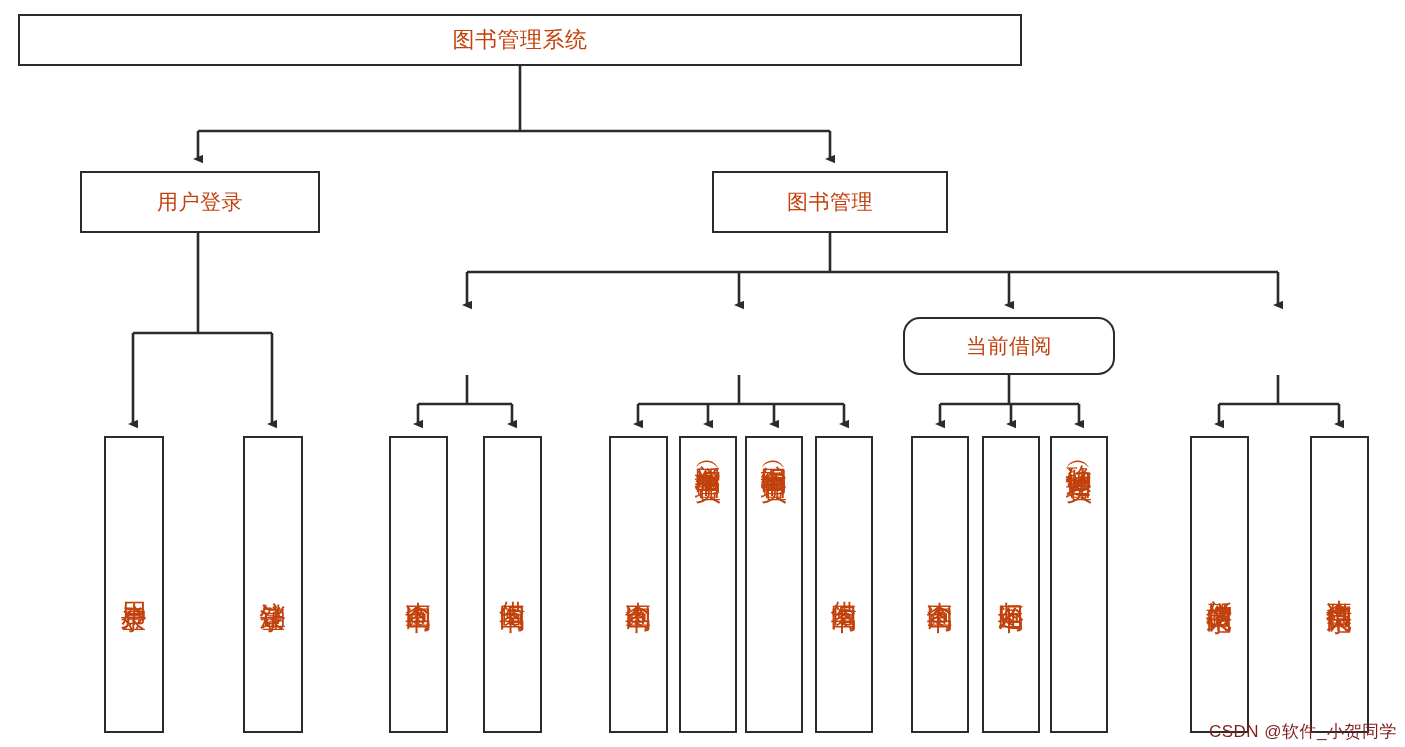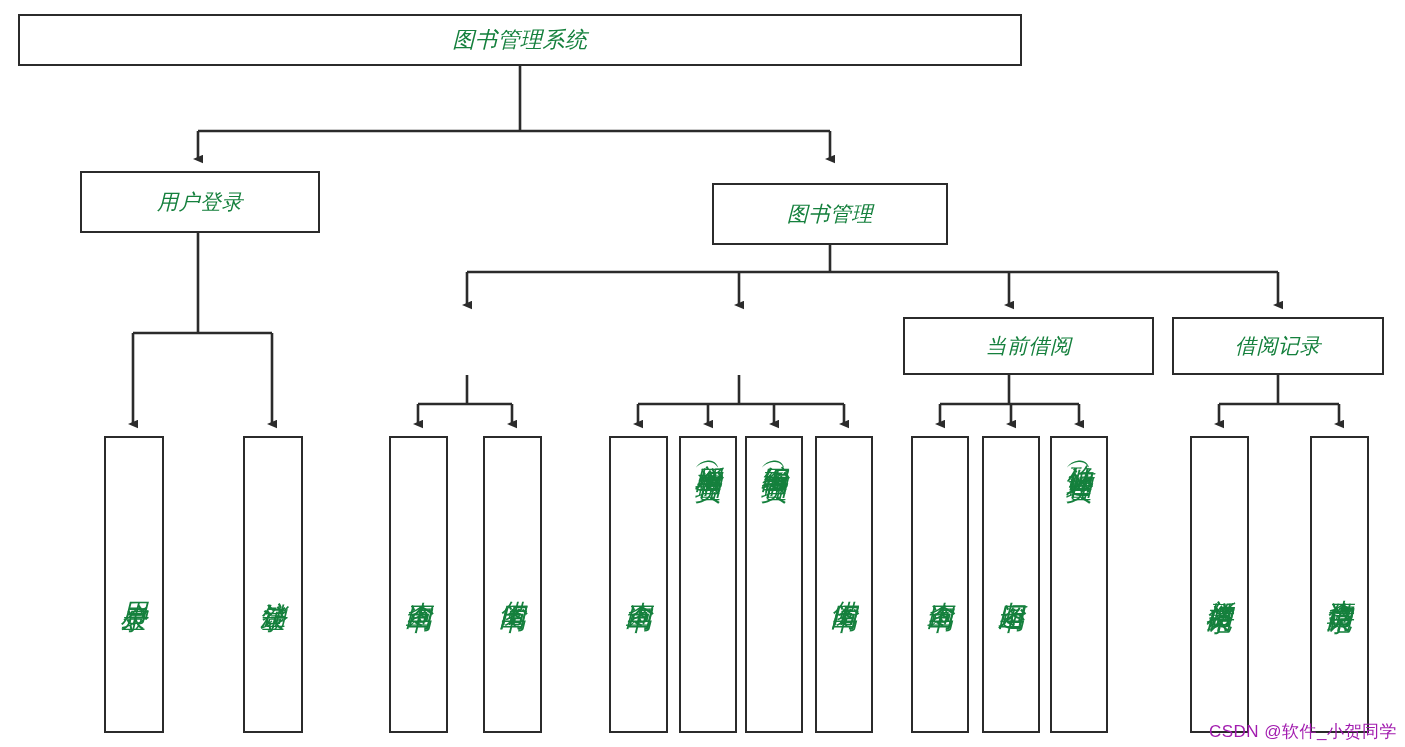--- a/index.html
+++ b/index.html
@@ -26,22 +26,21 @@
     pointer-events: none;
   }
   .node {
     position: absolute;
     box-sizing: border-box;
     background: #ffffff;
     border: 2px solid #2b2b2b;
     display: flex;
     align-items: center;
     justify-content: center;
-    color: #15803d;
-    font-style: italic;
+    color: #c2410c;
   }
   .node .label {
     text-align: center;
     line-height: 1.18;
     letter-spacing: 0.5px;
   }
   
   .node.horiz .label {
     font-size: 21px;
     white-space: nowrap;
@@ -65,21 +64,21 @@
   }
   .node.vert.centered {
     align-items: center;
     padding-top: 0;
   }
   .watermark {
     position: absolute;
     right: 8px;
     bottom: 4px;
     font-size: 17px;
-    color: #a21caf;
+    color: #7f1d1d;
     white-space: nowrap;
     letter-spacing: 0.5px;
   }
 </style>
 </head>
 <body>
 
 <div id="canvas">
 
   <svg class="wires" viewBox="0 0 1405 747">
@@ -132,29 +131,26 @@
     </g>
   </svg>
 
   <div class="node horiz root" style="left:18px; top:14px; width:1004px; height:52px;">
     <span class="label">图书管理系统</span>
   </div>
 
   <div class="node horiz" style="left:80px; top:171px; width:240px; height:62px;">
     <span class="label">用户登录</span>
   </div>
-  <div class="node horiz" style="left:712px; top:171px; width:236px; height:62px;margin-top:12px;">
+  <div class="node horiz" style="left:712px; top:171px; width:236px; height:62px;">
     <span class="label">图书管理</span>
   </div>
 
-  <div class="node horiz" style="left:903px; top:317px; width:251px; height:58px;">
+  <div class="node horiz" style="left:903px; top:317px; width:212px; height:58px;border-radius:17px;">
     <span class="label">当前借阅</span>
-  </div>
-  <div class="node horiz" style="left:1172px; top:317px; width:212px; height:58px;">
-    <span class="label">借阅记录</span>
   </div>
 
   <div class="node vert centered" style="left:104px; top:436px; width:60px; height:297px;">
     <span class="label">用户登录</span>
   </div>
   <div class="node vert centered" style="left:243px; top:436px; width:60px; height:297px;">
     <span class="label">注销登录</span>
   </div>
 
   <div class="node vert centered" style="left:389px; top:436px; width:59px; height:297px;">

